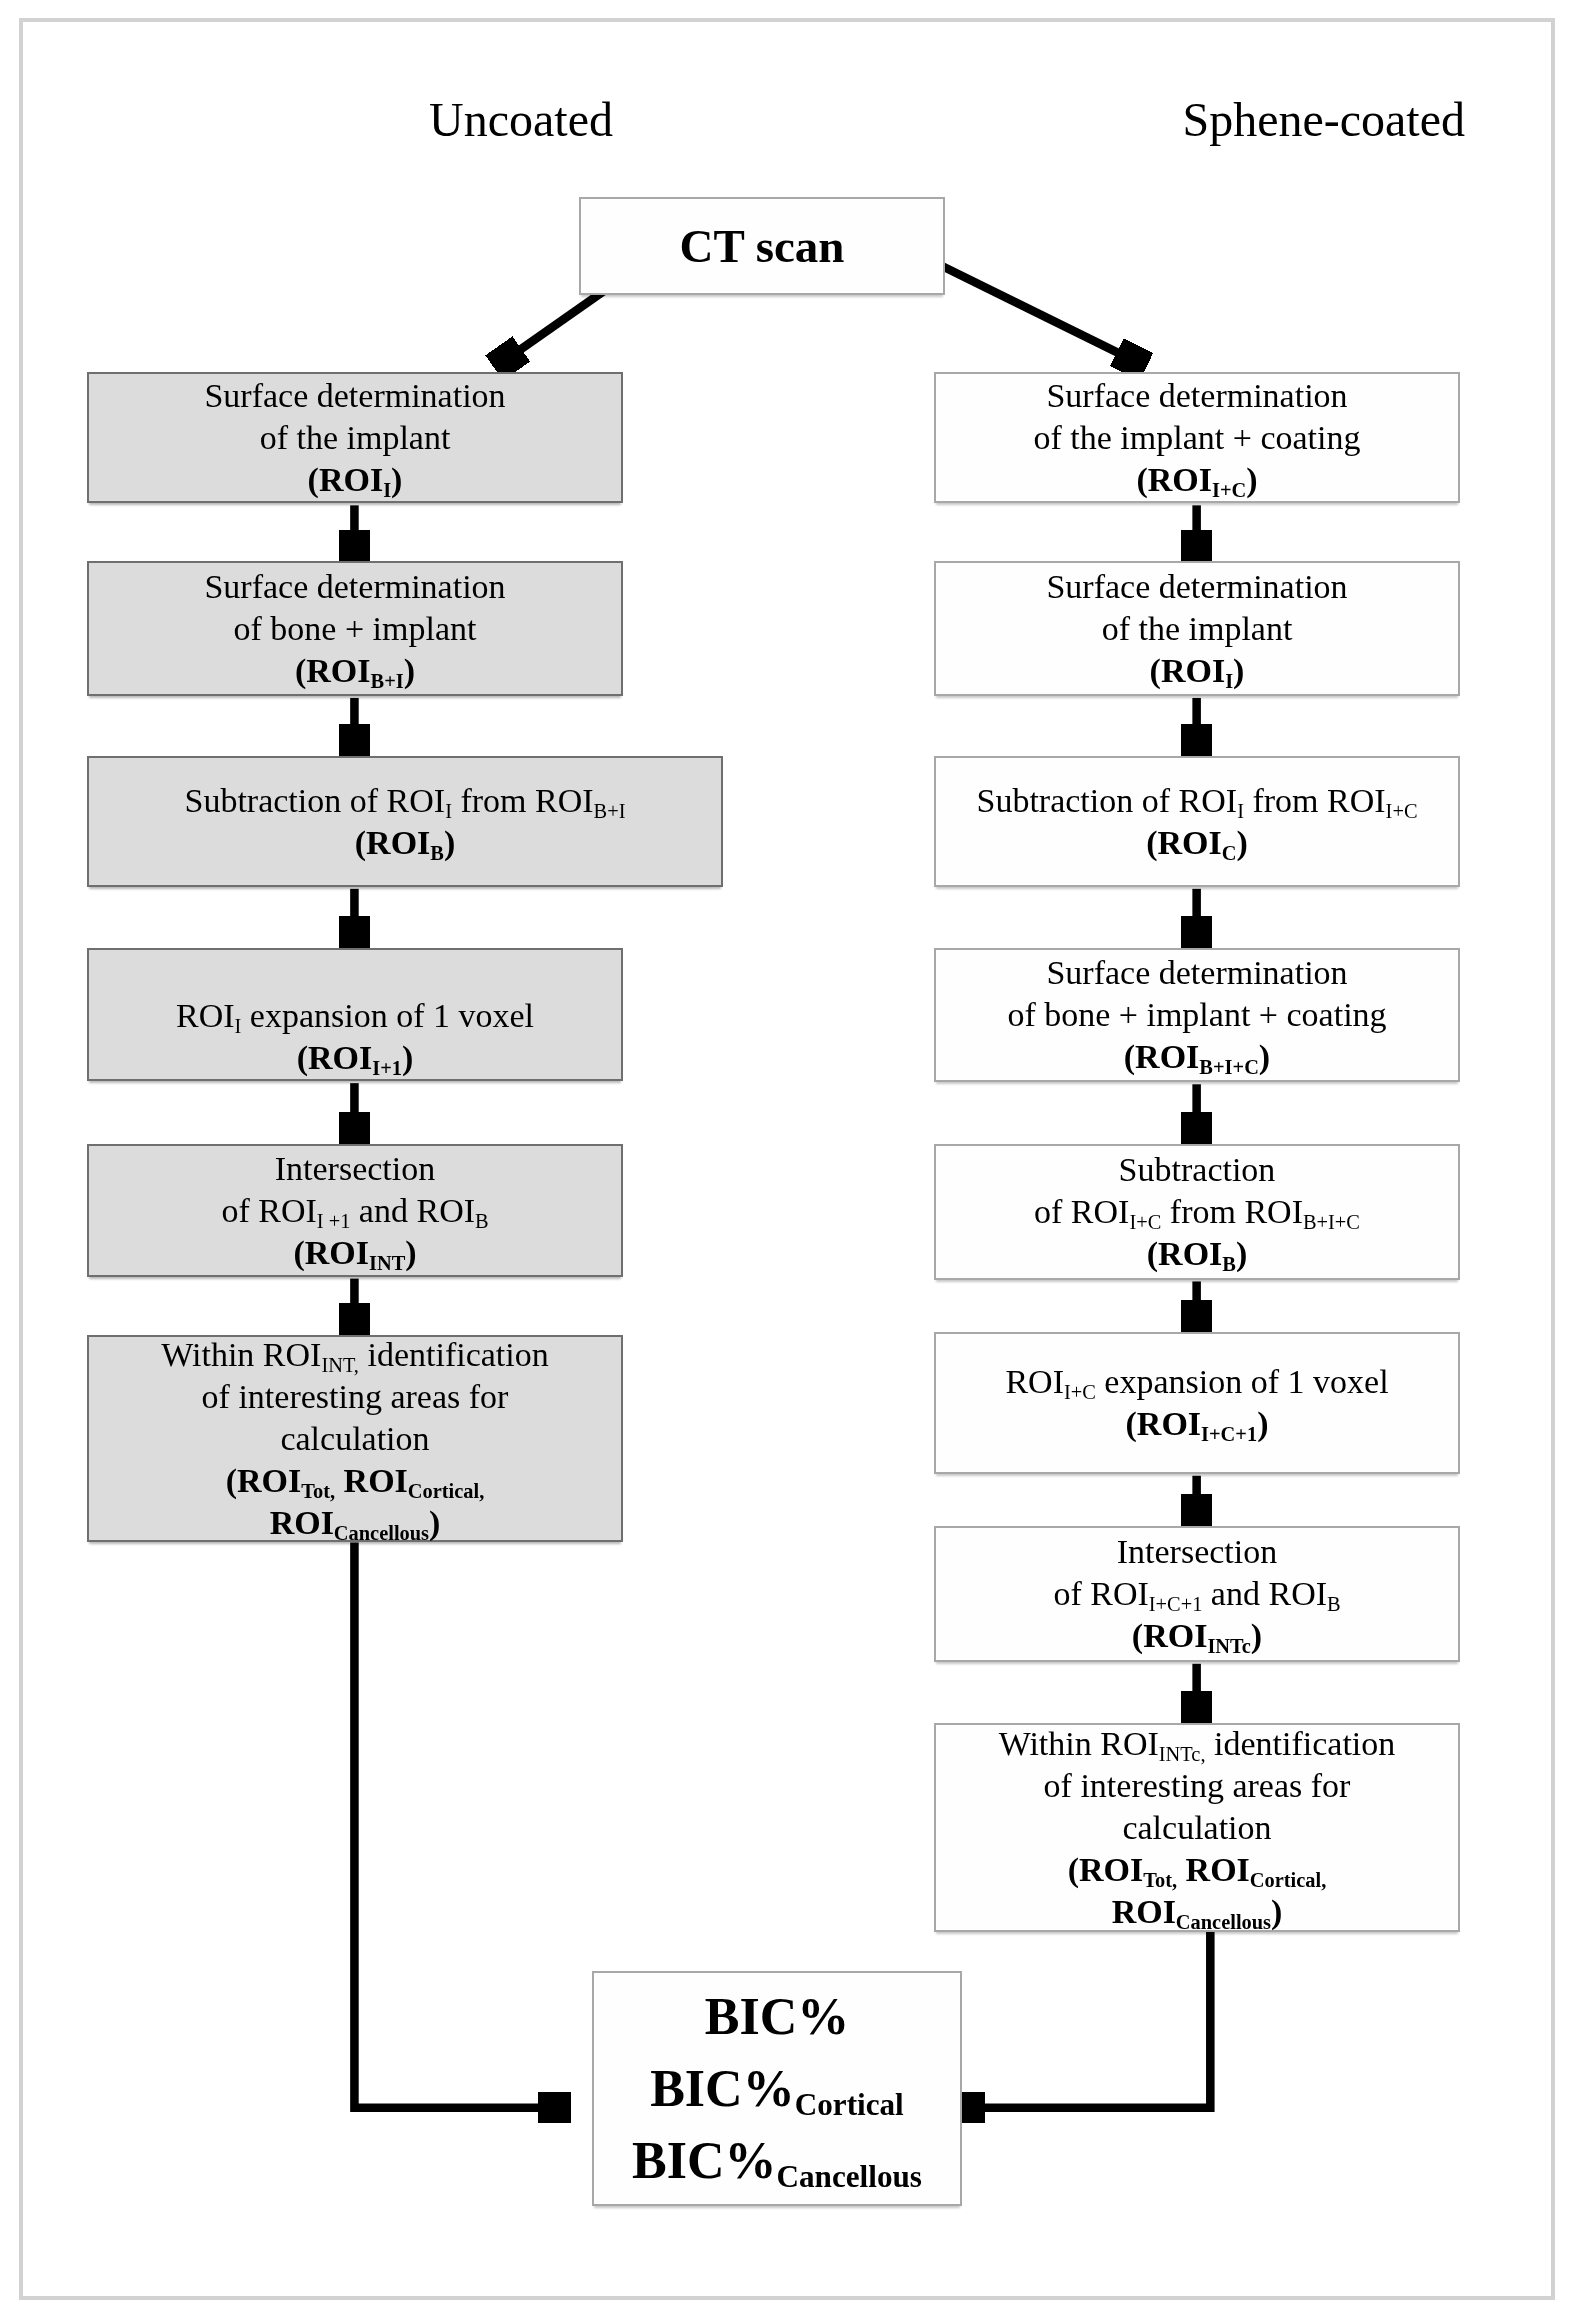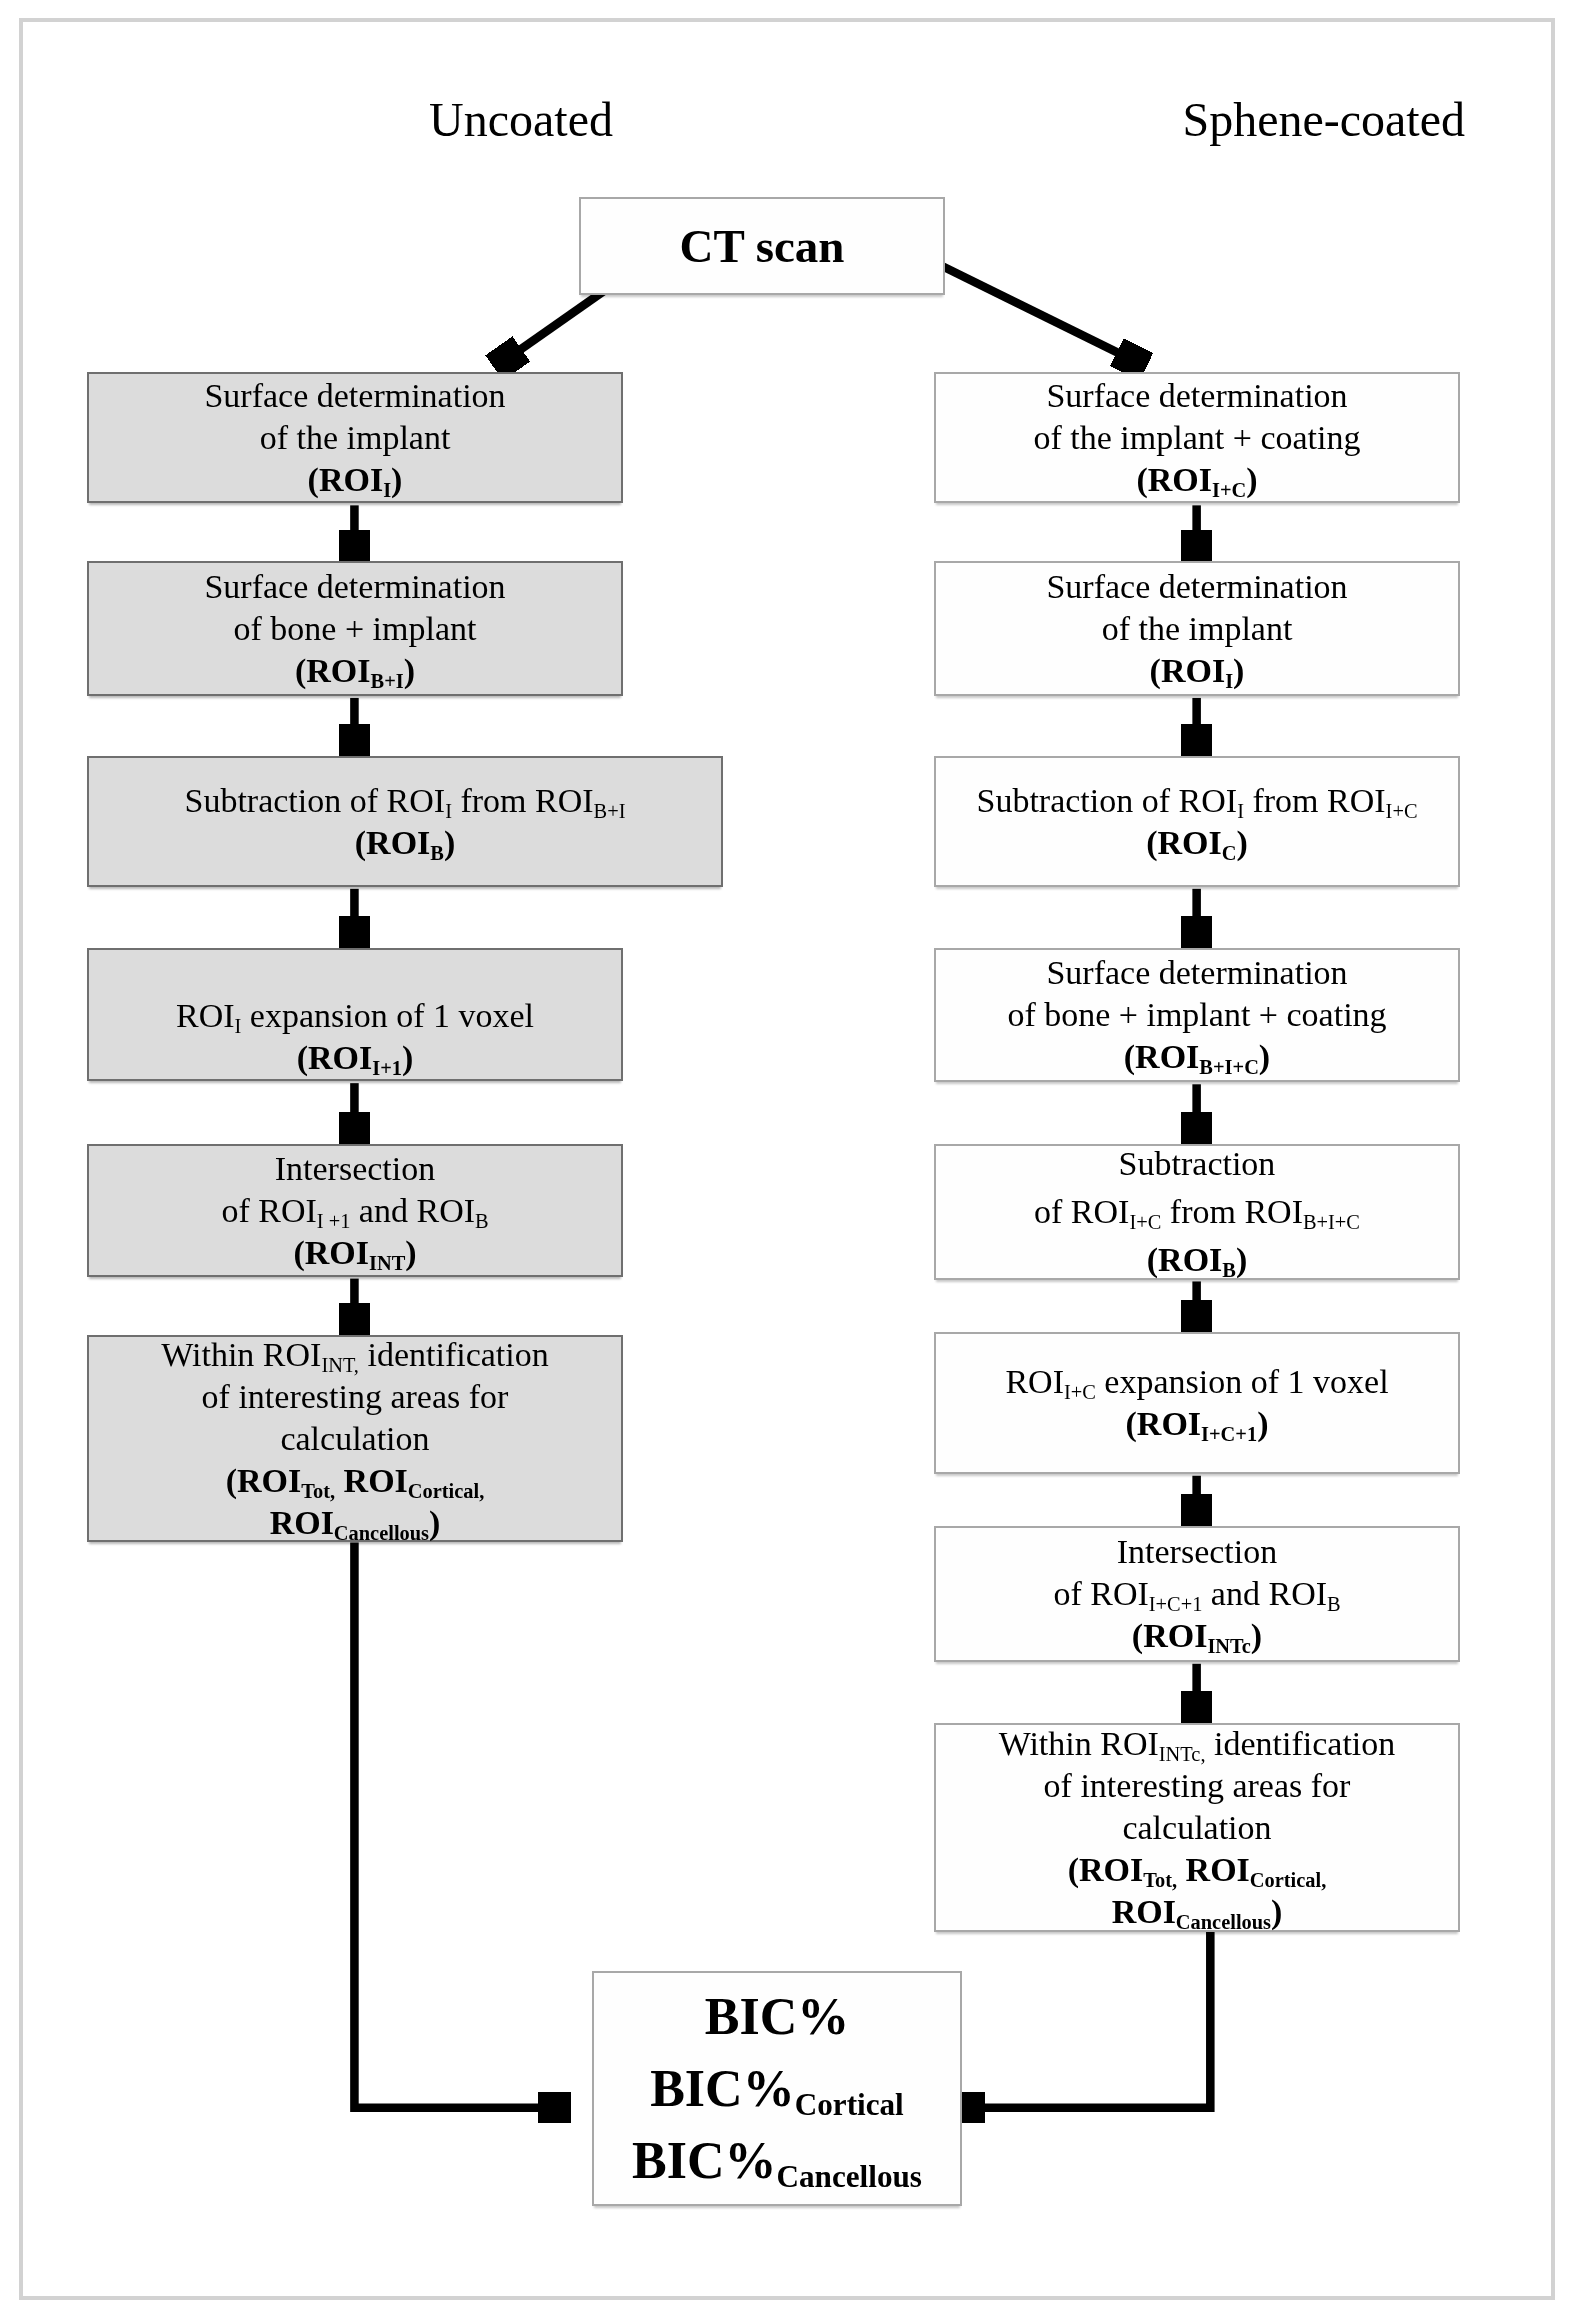--- a/index.html
+++ b/index.html
@@ -113,21 +113,21 @@
     </div>
   <div class="box white" style="left:934px;top:756px;width:526px;height:131px;">
       <div class="ln"><span>Subtraction of ROI</span><sub>I</sub><span> from ROI</span><sub>I+C</sub></div>
       <div class="ln"><span class="b">(ROI</span><sub class="b">C</sub><span class="b">)</span></div>
     </div>
   <div class="box white" style="left:934px;top:948px;width:526px;height:134px;">
       <div class="ln"><span>Surface determination</span></div>
       <div class="ln"><span>of bone + implant + coating</span></div>
       <div class="ln"><span class="b">(ROI</span><sub class="b">B+I+C</sub><span class="b">)</span></div>
     </div>
-  <div class="box white" style="left:934px;top:1144px;width:526px;height:136px;gap:6px;">
+  <div class="box white" style="left:934px;top:1144px;width:526px;height:136px;">
       <div class="ln"><span>Subtraction</span></div>
       <div class="ln"><span>of ROI</span><sub>I+C</sub><span> from ROI</span><sub>B+I+C</sub></div>
       <div class="ln"><span class="b">(ROI</span><sub class="b">B</sub><span class="b">)</span></div>
     </div>
   <div class="box white" style="left:934px;top:1332px;width:526px;height:142px;">
       <div class="ln"><span>ROI</span><sub>I+C</sub><span> expansion of 1 voxel</span></div>
       <div class="ln"><span class="b">(ROI</span><sub class="b">I+C+1</sub><span class="b">)</span></div>
     </div>
   <div class="box white" style="left:934px;top:1526px;width:526px;height:136px;">
       <div class="ln"><span>Intersection</span></div>

